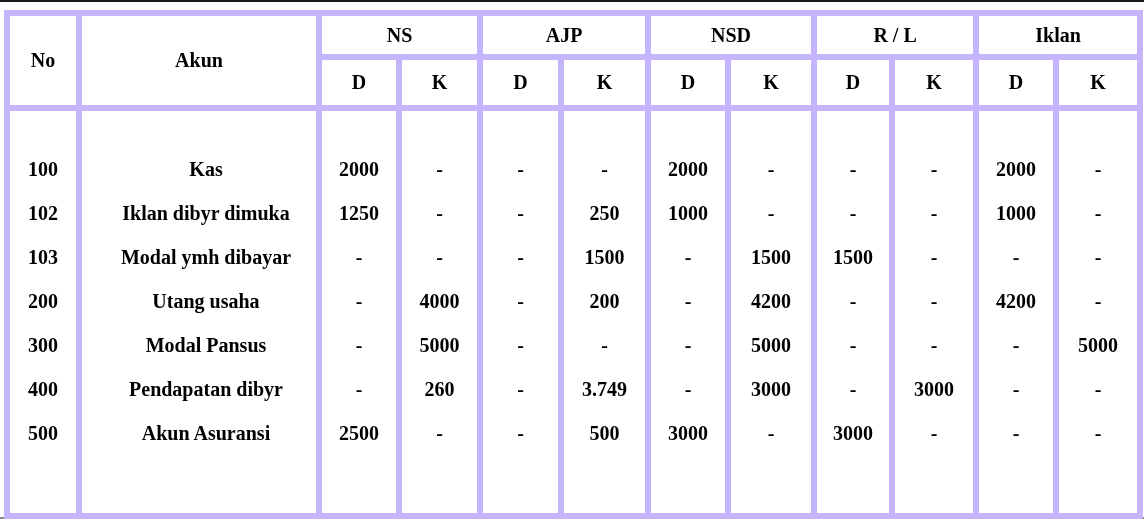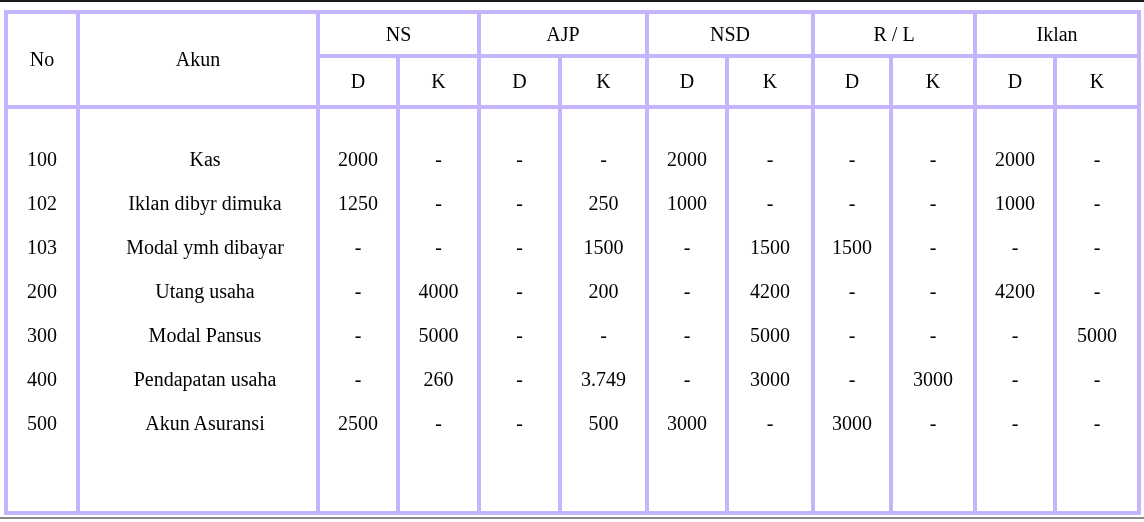--- a/index.html
+++ b/index.html
@@ -31,33 +31,33 @@
     position: absolute;
     left: 4px;
     top: 10px;
     width: 1133px;
     border-collapse: collapse;
     table-layout: fixed;
     border: 3px solid #000000;
   }
   table.worksheet th,
   table.worksheet td {
-    border: 4px solid #c4b5fd;
+    border: 6px solid #c4b5fd;
     padding: 0;
     font-size: 20px;
-    font-weight: normal;
+    font-weight: bold;
     text-align: center;
     vertical-align: middle;
     overflow: hidden;
     white-space: nowrap;
   }
   tr.row-groups    { height: 44px; }
   tr.row-subs      { height: 51px; }
   tr.row-body td   { height: 402px; vertical-align: top; }
-  .lines { padding-top: 28px; }
+  .lines { padding-top: 28px; margin-top: 8px; }
   .lines div {
     height: 44px;
     line-height: 44px;
   }
   td.col-akun { text-align: left; }
   td.col-akun .lines div { padding-left: 14px; }
 </style>
 </head>
 <body>
 
@@ -113,21 +113,21 @@
           <div>500</div>
         </div>
       </td>
       <td class="col-akun">
         <div class="lines">
           <div>Kas</div>
           <div>Iklan dibyr dimuka</div>
           <div>Modal ymh dibayar</div>
           <div>Utang usaha</div>
           <div>Modal Pansus</div>
-          <div>Pendapatan usaha</div>
+          <div>Pendapatan dibyr</div>
           <div>Akun Asuransi</div>
         </div>
       </td>
       <td>
         <div class="lines">
           <div>2000</div>
           <div>1250</div>
           <div>-</div>
           <div>-</div>
           <div>-</div>

